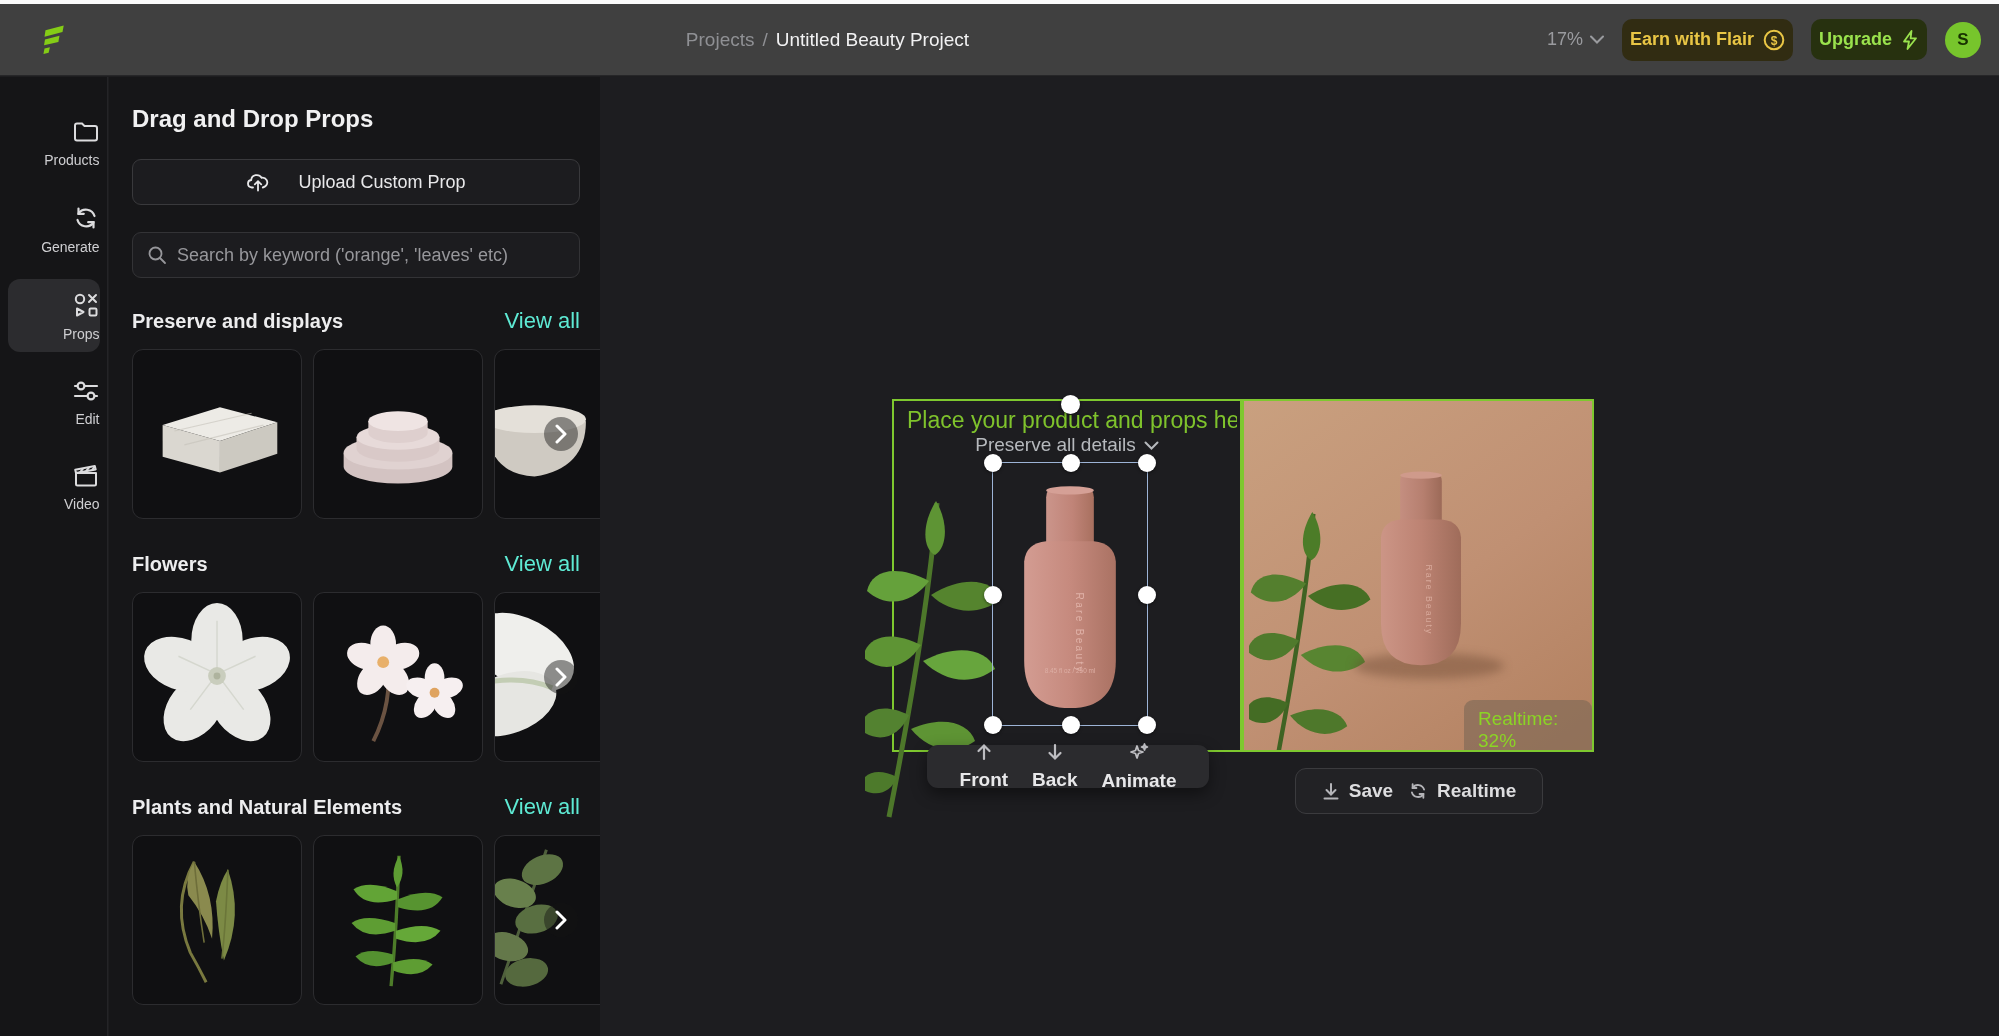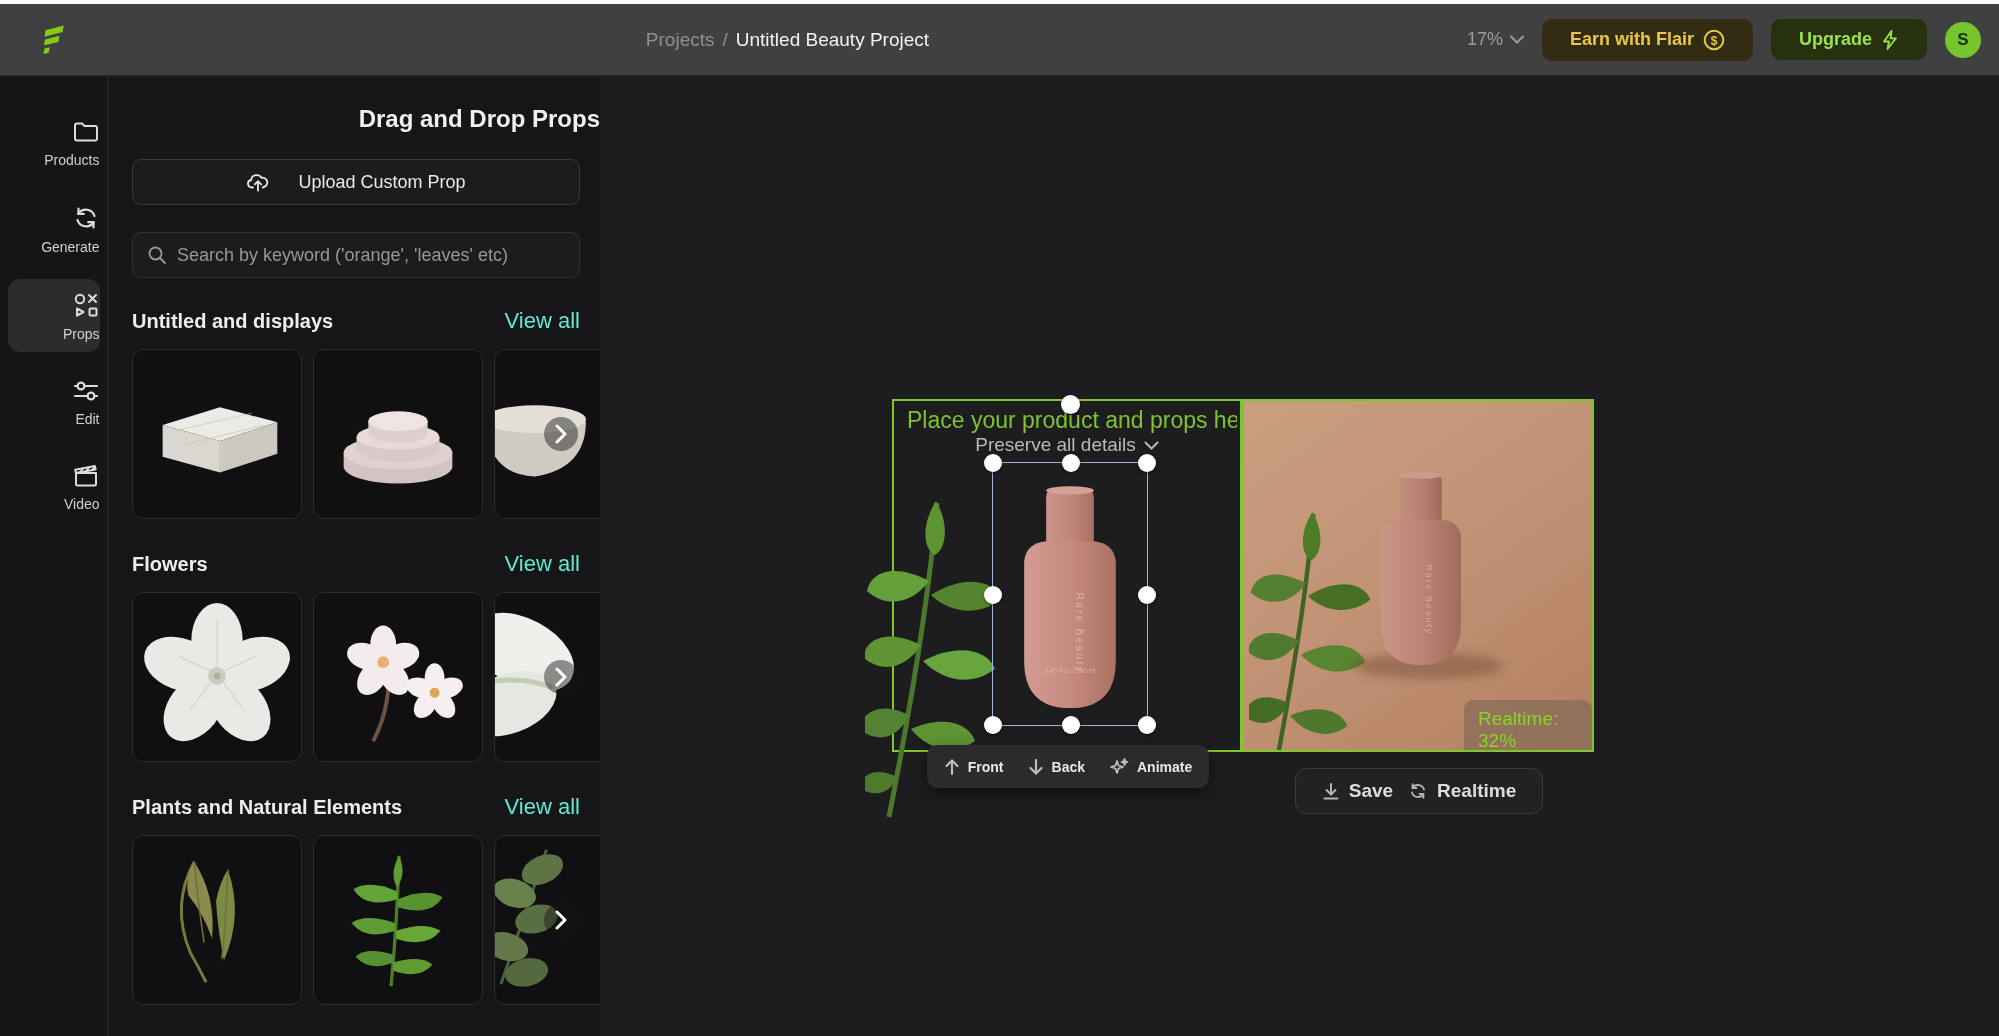--- a/index.html
+++ b/index.html
@@ -11,39 +11,39 @@
   .topbar { position:absolute; left:0; top:4px; width:1999px; height:72px; background:#404040;
     border-bottom:1px solid #262628; display:flex; align-items:center; z-index:40; }
   .logo-wrap { width:108px; display:flex; justify-content:center; }
   .breadcrumb { flex:1; display:flex; justify-content:center; align-items:center; gap:8px; font-size:19px; }
   .crumb-muted { color:#8f9094; }
   .crumb-sep { color:#8f9094; }
   .crumb-title { color:#f2f2f3; }
   .topbar-right { display:flex; align-items:center; gap:18px; padding-right:18px; }
   .zoom-ctl { display:flex; align-items:center; gap:7px; color:#9a9b9f; font-size:18px; cursor:pointer; }
   .pill { display:flex; align-items:center; gap:9px; font-weight:700; font-size:18px;
-    border-radius:10px; padding:10px 28px; cursor:pointer; }
+    border-radius:10px; padding:10px 8px; cursor:pointer; }
   .pill-earn { background:#312c12; color:#e9c645; }
   .pill-upgrade { background:#27310f; color:#9ae24d; }
   .avatar { width:36px; height:36px; border-radius:50%; background:#77c52c; color:#173000;
     display:flex; align-items:center; justify-content:center; font-weight:700; font-size:17px; cursor:pointer; }
 
   
   .rail { position:absolute; left:0; top:77px; width:108px; height:959px; background:#151517;
     border-right:1px solid #242427; display:flex; flex-direction:column; align-items:center; padding-top:30px; gap:14px; z-index:30; }
   .rail-item { width:92px; padding:12px 0 10px; border-radius:12px; display:flex; flex-direction:column;
     align-items:flex-end; gap:7px; cursor:pointer; color:#d8d8da; }
   .rail-item .lbl { font-size:14px; color:#cfcfd2; }
   .rail-item.active { background:#2c2c2f; }
   .rail-item svg { stroke:#dcdcde; }
 
   
   .panel { position:absolute; left:109px; top:77px; width:491px; height:959px; background:#161618;
     padding:28px 0 0 23px; overflow:hidden; z-index:20; }
-  .panel-title { font-size:24px; font-weight:700; color:#f1f1f2; margin-bottom:26px;text-align:right; }
+  .panel-title { font-size:24px; font-weight:700; color:#f1f1f2; margin-bottom:26px; }
   .upload-btn { width:448px; height:46px; border:1px solid #39393c; background:#1c1c1f; border-radius:9px;
     display:flex; align-items:center; justify-content:center; gap:28px; font-size:18px; color:#e8e8ea; cursor:pointer; margin-bottom:27px; }
   .search-box { width:448px; height:46px; border:1px solid #333336; background:#1c1c1f; border-radius:9px;
     display:flex; align-items:center; gap:10px; padding:0 14px; margin-bottom:30px; }
   .search-box input { flex:1; background:transparent; border:none; outline:none; font-size:18px; color:#e5e5e7;
     font-family:"Liberation Sans", sans-serif; }
   .search-box input::placeholder { color:#97979b; }
   .section-head { width:448px; display:flex; justify-content:space-between; align-items:baseline; margin-bottom:15px; }
   .section-title { font-size:20px; font-weight:700; color:#ededee; }
   .view-all { font-size:22px; color:#5eead4; cursor:pointer; }
@@ -75,21 +75,21 @@
   .sel-box { position:absolute; left:392px; top:385px; width:156px; height:264px; border:1.5px solid #9db4d6; z-index:7; }
   .handle { position:absolute; width:18px; height:18px; border-radius:50%; background:#ffffff; box-shadow:0 1px 3px rgba(0,0,0,.5); z-index:8; cursor:pointer; }
   .h-nw{left:-9px;top:-9px;} .h-n{left:69px;top:-9px;} .h-ne{right:-9px;top:-9px;}
   .h-w{left:-9px;top:123px;} .h-e{right:-9px;top:123px;}
   .h-sw{left:-9px;bottom:-9px;} .h-s{left:69px;bottom:-9px;} .h-se{right:-9px;bottom:-9px;}
   .rotate-dot { position:absolute; left:461px; top:318px; width:19px; height:19px; border-radius:50%; background:#fff;
     box-shadow:0 1px 3px rgba(0,0,0,.5); z-index:8; cursor:pointer; }
 
   .layer-bar { position:absolute; left:327px; top:668px; width:282px; height:43px; background:#2b2b2e; border-radius:11px;
     box-shadow:0 6px 16px rgba(0,0,0,.45); display:flex; align-items:center; justify-content:center; gap:24px; z-index:9; }
-  .layer-btn { display:flex; align-items:center; gap:8px; font-size:14px; font-weight:700; color:#e8e8ea; cursor:pointer; }
+  .layer-btn { display:flex; align-items:center; gap:8px; font-size:19px; font-weight:700; color:#e8e8ea; cursor:pointer;flex-direction:column; }
   .result-bar { position:absolute; left:695px; top:691px; width:248px; height:46px; background:#222225;
     border:1px solid #3b3b3e; border-radius:11px; display:flex; align-items:center; justify-content:center; gap:15px; z-index:9; }
   .result-btn { display:flex; align-items:center; gap:9px; font-size:19px; font-weight:700; color:#dddddf; cursor:pointer; }
 </style>
 </head>
 <body>
 
 <div class="top-strip"></div>
 
 <header class="topbar">
@@ -188,21 +188,21 @@
 
   <div class="search-box">
     <svg width="20" height="20" viewBox="0 0 20 20" fill="none" stroke="#97979b" stroke-width="1.8" stroke-linecap="round">
       <circle cx="8.5" cy="8.5" r="6"></circle>
         <line x1="13" y1="13" x2="18" y2="18"></line>
     </svg>
     <input type="text" placeholder="Search by keyword ('orange', 'leaves' etc)" style="">
   </div>
 
   <div class="section-head">
-    <span class="section-title">Untitled and displays</span>
+    <span class="section-title">Preserve and displays</span>
     <span class="view-all">View all</span>
   </div>
   <div class="prop-row">
     <div class="prop-card">
       <svg viewBox="0 0 170 170">
         <polygon points="30,76 88,58 146,73 88,92" fill="#edebe6"></polygon>
         <polygon points="30,76 30,108 88,124 88,92" fill="#dad7d0"></polygon>
         <polygon points="88,92 88,124 146,105 146,73" fill="#ccc9c1"></polygon>
         <path d="M42,82 L120,64 M52,96 L132,76" stroke="#c4c1b9" stroke-width="1.2" fill="none" opacity=".6"></path>
       </svg>

